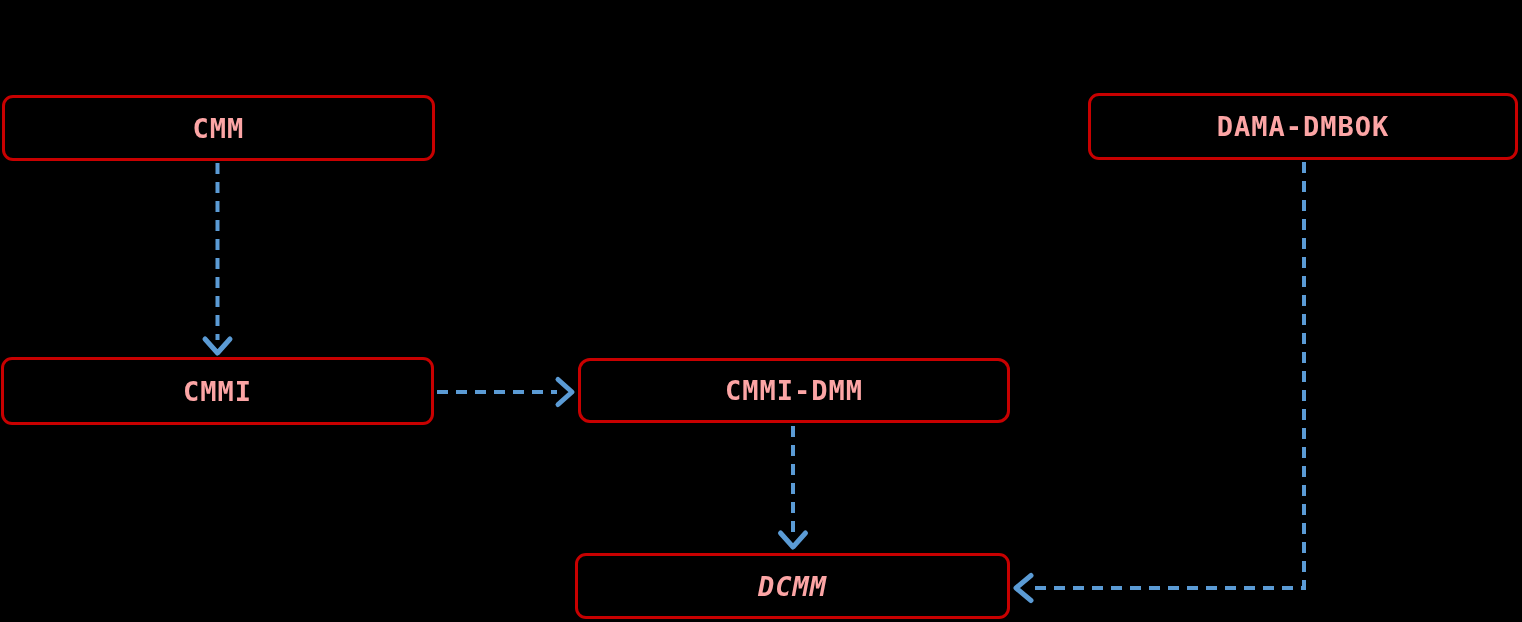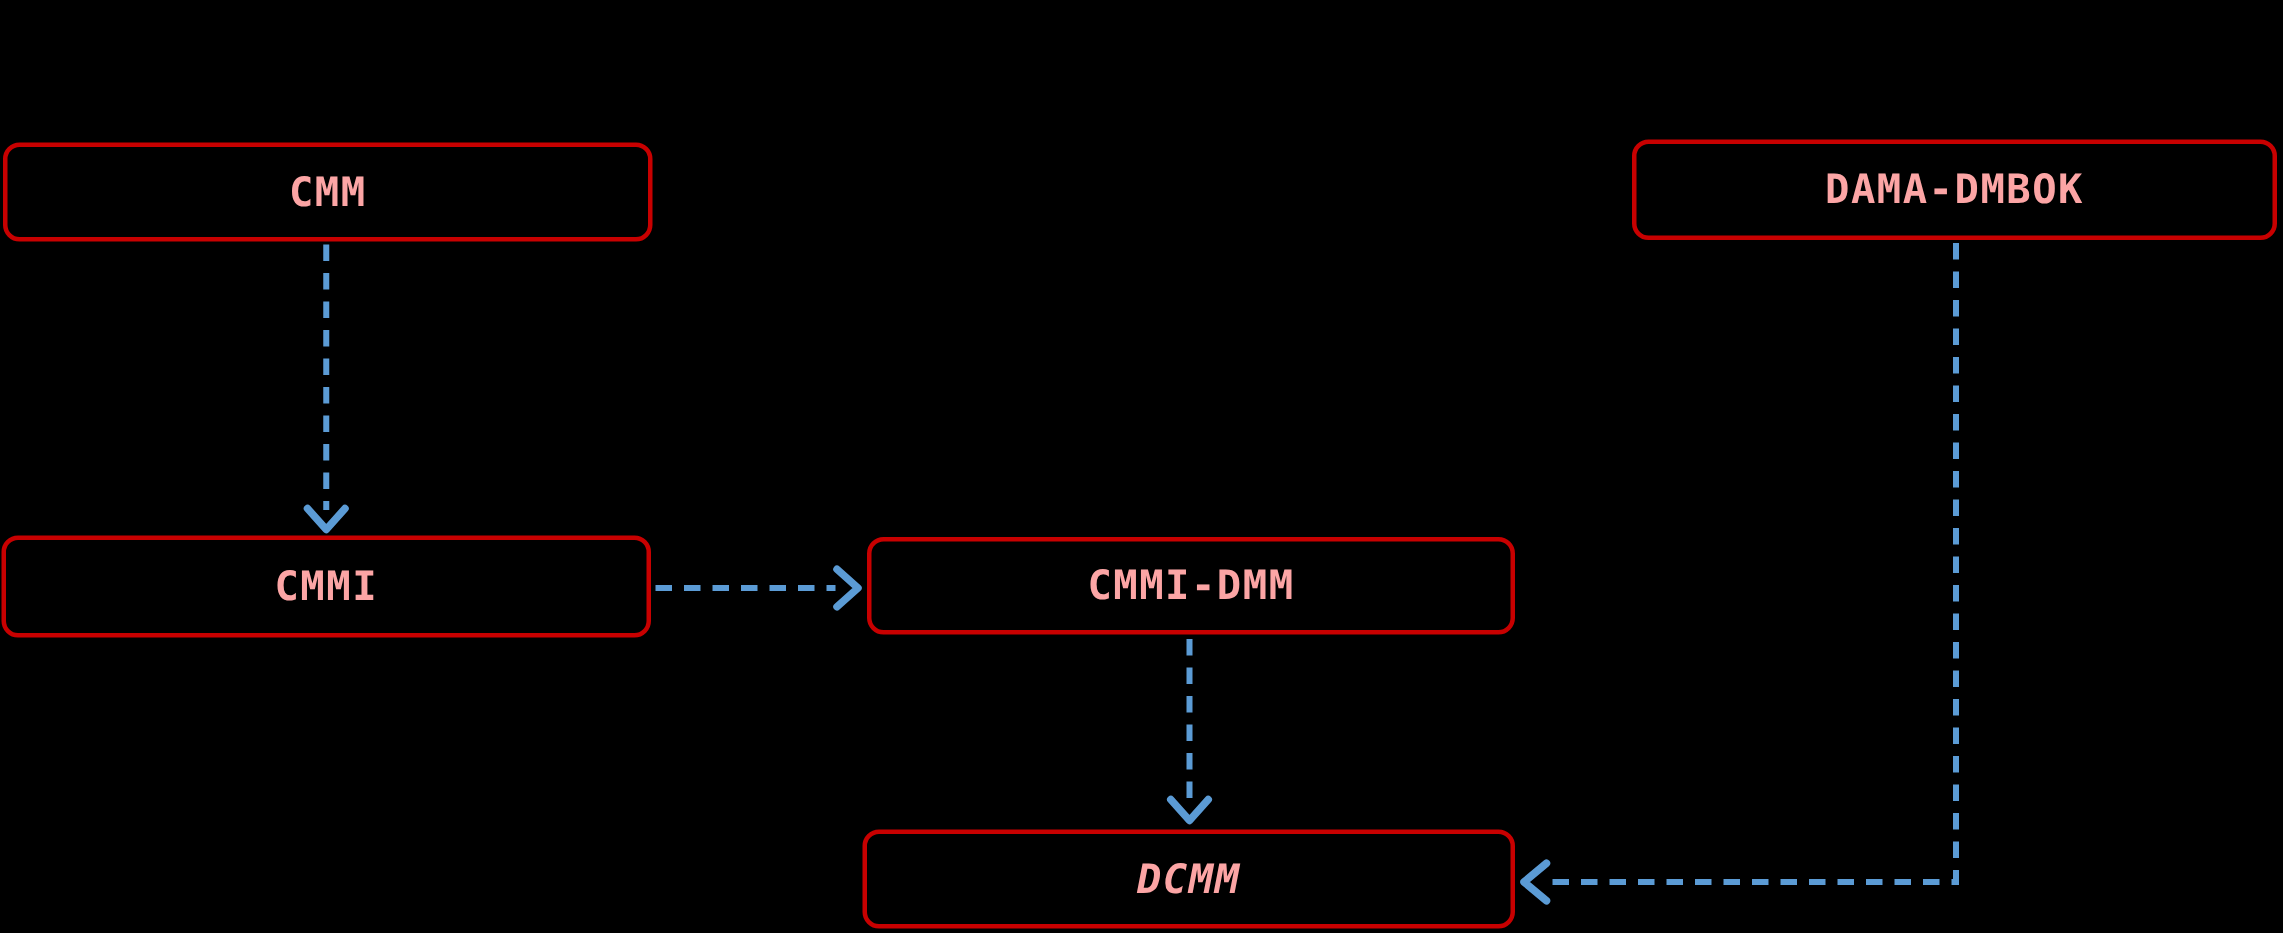--- a/index.html
+++ b/index.html
@@ -50,21 +50,21 @@
   .node-label {
     color: #fca5a5;
     font-size: 27px;
     font-weight: bold;
     letter-spacing: 1px;
     white-space: nowrap;
   }
   .node-cmm      { left: 2px;    top: 95px;  width: 433px; height: 66px; }
   .node-dama     { left: 1088px; top: 93px;  width: 430px; height: 67px; }
   .node-cmmi     { left: 1px;    top: 357px; width: 433px; height: 68px; }
-  .node-cmmidmm  { left: 578px;  top: 358px; width: 432px; height: 65px; }
+  .node-cmmidmm  { left: 578px;  top: 358px; width: 432px; height: 65px; border-radius: 12px; }
   .node-dcmm     { left: 575px;  top: 553px; width: 435px; height: 66px; font-style: italic; }
 </style>
 </head>
 <body>
 
 <div class="canvas">
 
   <svg class="edges" viewBox="0 0 1522 622" xmlns="http://www.w3.org/2000/svg">
 
     <g>

